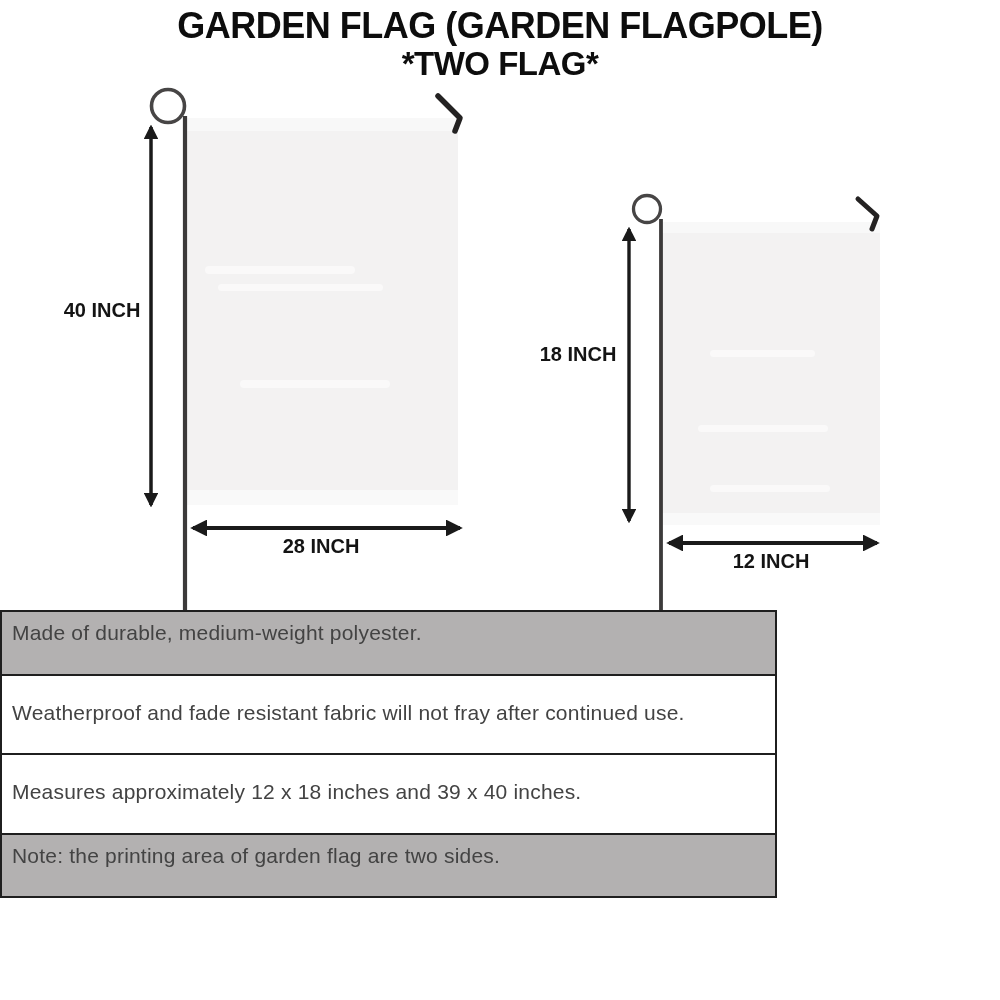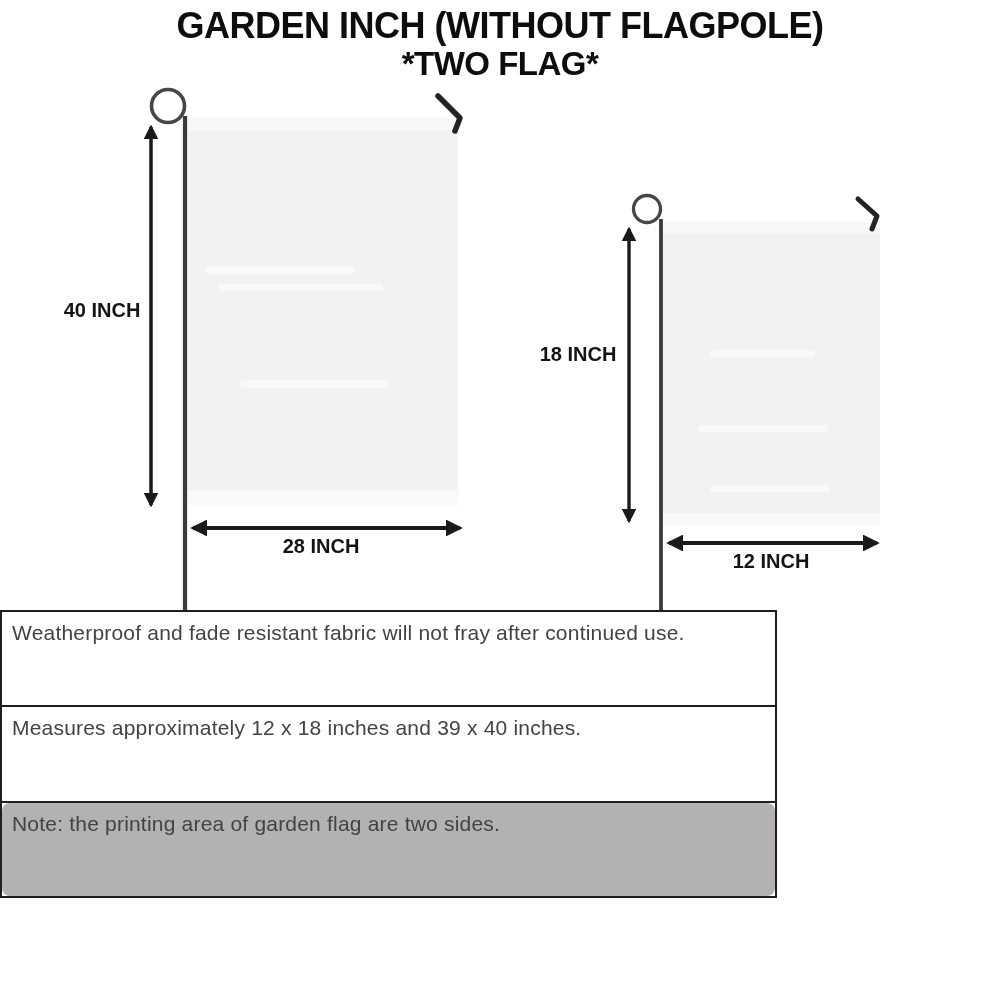--- a/index.html
+++ b/index.html
@@ -52,38 +52,38 @@
     border:2px solid var(--table-border);
     display:flex; flex-direction:column;
     background:var(--row-plain);
     z-index:5;
   }
   .spec-row{
     flex:1 1 0;
     border-bottom:2px solid var(--table-border);
     box-sizing:border-box;
   }
-  .spec-row:last-child{border-bottom:none;border-radius:8px;}
+  .spec-row:last-child{border-bottom:none;}
   .spec-row.shaded{background:var(--row-shaded);}
-  .spec-row.plain{background:var(--row-plain);}
+  .spec-row.plain{background:var(--row-plain);margin-top:16px;}
   .spec-row span{
     display:block;
     padding:9px 10px 0 10px;
     font-size:21px;
     color:var(--spec-text);
     letter-spacing:0.2px;
   }
 </style>
 </head>
 <body>
 
 <div class="canvas">
 
   <div class="title-block">
-    <div class="title-line1">GARDEN INCH (WITHOUT FLAGPOLE)</div>
+    <div class="title-line1">GARDEN FLAG (GARDEN FLAGPOLE)</div>
     <div class="title-line2">*TWO FLAG*</div>
   </div>
 
   <svg class="flag-diagram" style="left:40px; top:80px;" width="440" height="535" viewBox="0 0 440 535">
     <defs>
       <marker id="ah1" viewBox="0 0 9 9" refX="7.5" refY="4.5" markerWidth="4.2" markerHeight="4.2" orient="auto-start-reverse">
         <path class="arrow-head" d="M0,0 L9,4.5 L0,9 z"></path>
       </marker>
     </defs>
 
@@ -124,20 +124,23 @@
     <path class="hook-path" d="M338,14 L357,31 L352,44" stroke-width="5"></path>
 
     <line class="dim-line" x1="109" y1="44" x2="109" y2="336" stroke-width="3.4" marker-start="url(#ah2)" marker-end="url(#ah2)"></line>
     <text class="dim-label" x="58" y="176">18 INCH</text>
 
     <line class="dim-line" x1="149" y1="358" x2="357" y2="358" stroke-width="4" marker-start="url(#ah2)" marker-end="url(#ah2)"></line>
     <text class="dim-label" x="251" y="383">12 INCH</text>
   </svg>
 
   <div class="spec-table">
+    <div class="spec-row shaded">
+      <span>Made of durable, medium-weight polyester.</span>
+    </div>
     <div class="spec-row plain">
       <span>Weatherproof and fade resistant fabric will not fray after continued use.</span>
     </div>
     <div class="spec-row plain">
       <span>Measures approximately 12 x 18 inches and 39 x 40 inches.</span>
     </div>
     <div class="spec-row shaded">
       <span>Note: the printing area of garden flag are two sides.</span>
     </div>
   </div>

